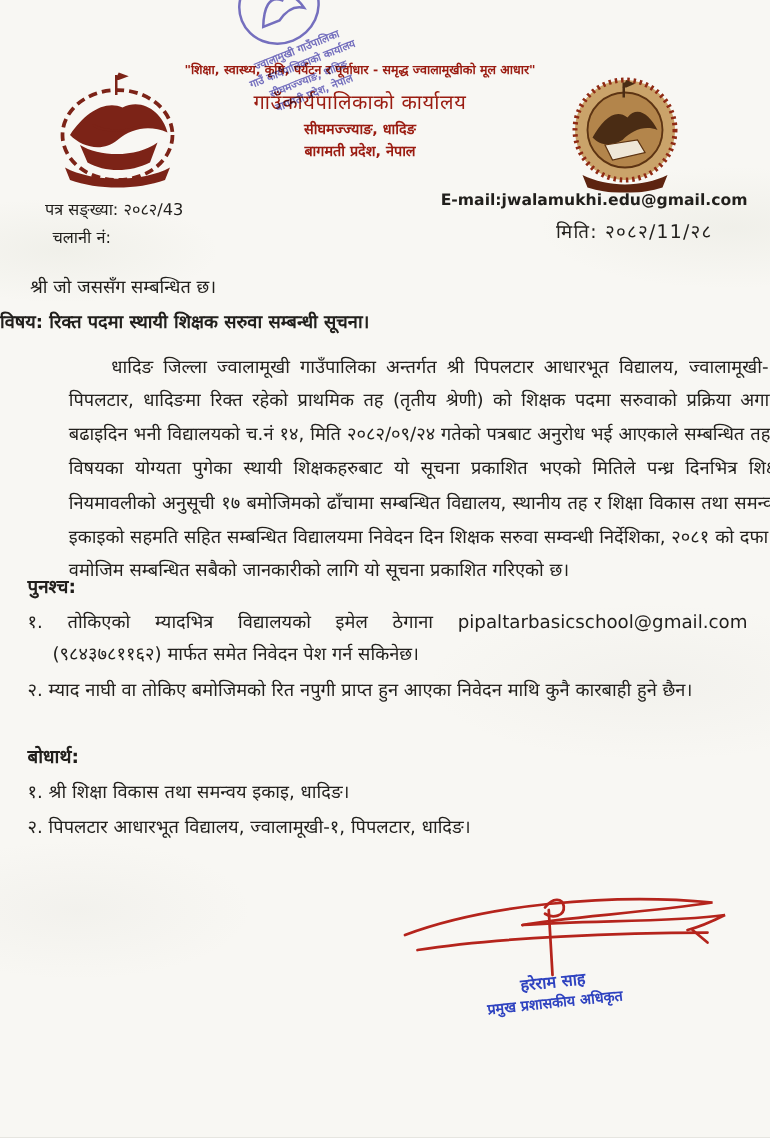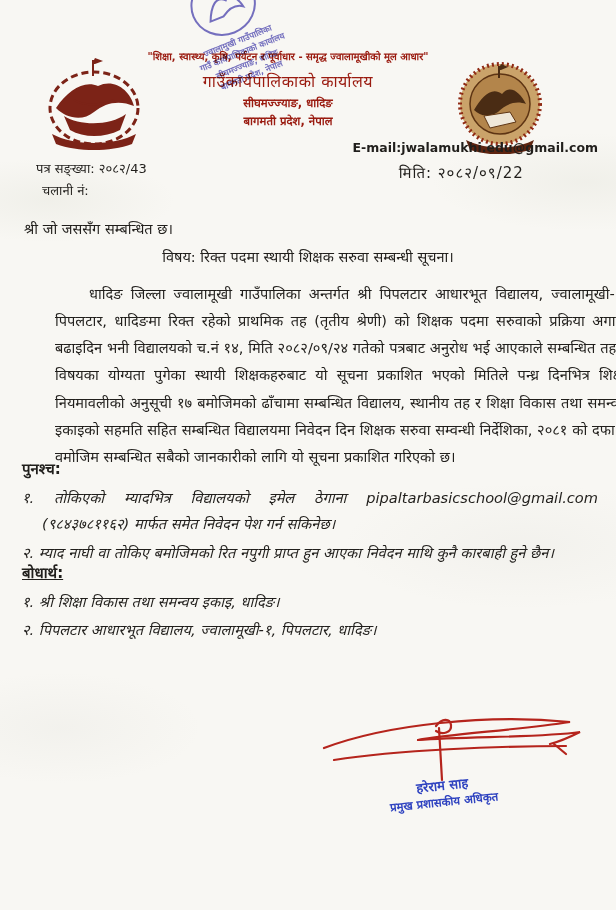--- a/index.html
+++ b/index.html
@@ -28,35 +28,35 @@
     transform:rotate(-22deg);transform-origin:top left;
     color:#4a44b5;opacity:.75;mix-blend-mode:multiply;text-align:center;
   }
   .ink-stamp .ring{
     width:62px;height:58px;margin:0 auto 2px;border:2px solid #4a44b5;border-radius:50%;
     display:flex;align-items:center;justify-content:center;
   }
   .ink-stamp .line{font-size:8.5px;font-weight:700;line-height:1.45;white-space:nowrap;}
   
   .meta-left{position:absolute;left:36px;top:158px;font-size:13px;line-height:1.7;}
-  .meta-right{position:absolute;right:18px;top:140px;text-align:center;font-size:12.5px;font-weight:700;line-height:1.35;}
+  .meta-right{position:absolute;right:18px;top:152px;text-align:right;font-size:12.5px;font-weight:700;line-height:1.35;}
   .meta-date{font-weight:400;font-size:15px;letter-spacing:1px;margin-top:6px;padding-right:28px;}
   
   .addressee{position:absolute;left:24px;top:218px;font-size:14.5px;}
-  .subject{position:absolute;left:0;top:246px;width:100%;text-align:center;font-size:14.5px;font-weight:400;}
+  .subject{position:absolute;left:0;top:246px;width:100%;font-size:14.5px;font-weight:700;}
   .body-par{
     position:absolute;left:24px;top:280px;width:572px;
     font-size:14.6px;line-height:1.86;text-align:justify;text-indent:34px;margin-left:31px;
   }
   .section{position:absolute;left:22px;width:576px;font-size:14.6px;line-height:1.8;}
   .sec-punashcha{top:456px;}
   .sec-bodhartha{top:560px;}
   .sec-head{font-weight:700;font-size:15px;margin-bottom:2px;}
-  .sec-head.underlined{text-decoration:underline;}
-  .item{padding-left:20px;text-indent:-20px;margin-top:2px;text-align:justify;font-style:italic;}
+  .sec-head.underlined{margin-top:32px;}
+  .item{padding-left:20px;text-indent:-20px;margin-top:2px;text-align:justify;}
   
   .sig-block{position:absolute;left:318px;top:708px;width:280px;}
   .sig-svg{display:block;}
   .sig-stamp{transform:rotate(-6deg);text-align:center;color:#2f43c0;margin-top:-12px;margin-left:30px;width:190px;}
   .sig-name{font-size:13px;font-weight:700;}
   .sig-title{font-size:11.5px;font-weight:700;}
 </style>
 </head>
 <body>
 
@@ -112,21 +112,21 @@
     <div class="line">बागमती प्रदेश, नेपाल</div>
   </div>
 
   <div class="meta-left">
     <div>पत्र सङ्ख्या: २०८२/43</div>
     <div style="padding-left:6px;">चलानी नं:</div>
   </div>
 
   <div class="meta-right">
     <div>E-mail:jwalamukhi.edu@gmail.com</div>
-    <div class="meta-date">मिति: २०८२/०९/22</div>
+    <div class="meta-date">मिति: २०८२/11/२८</div>
   </div>
 
   <div class="addressee">श्री जो जससँग सम्बन्धित छ।</div>
 
   <div class="subject">विषय: रिक्त पदमा स्थायी शिक्षक सरुवा सम्बन्धी सूचना।</div>
 
   <div class="body-par">धादिङ जिल्ला ज्वालामूखी गाउँपालिका अन्तर्गत श्री पिपलटार आधारभूत विद्यालय, ज्वालामूखी-१, पिपलटार, धादिङमा रिक्त रहेको प्राथमिक तह (तृतीय श्रेणी) को शिक्षक पदमा सरुवाको प्रक्रिया अगाडि बढाइदिन भनी विद्यालयको च.नं १४, मिति २०८२/०९/२४ गतेको पत्रबाट अनुरोध भई आएकाले सम्बन्धित तह र विषयका योग्यता पुगेका स्थायी शिक्षकहरुबाट यो सूचना प्रकाशित भएको मितिले पन्ध्र दिनभित्र शिक्षा नियमावलीको अनुसूची १७ बमोजिमको ढाँचामा सम्बन्धित विद्यालय, स्थानीय तह र शिक्षा विकास तथा समन्वय इकाइको सहमति सहित सम्बन्धित विद्यालयमा निवेदन दिन शिक्षक सरुवा सम्वन्धी निर्देशिका, २०८१ को दफा ९ वमोजिम सम्बन्धित सबैको जानकारीको लागि यो सूचना प्रकाशित गरिएको छ।</div>
 
   <div class="section sec-punashcha">
     <div class="sec-head">पुनश्च:</div>

